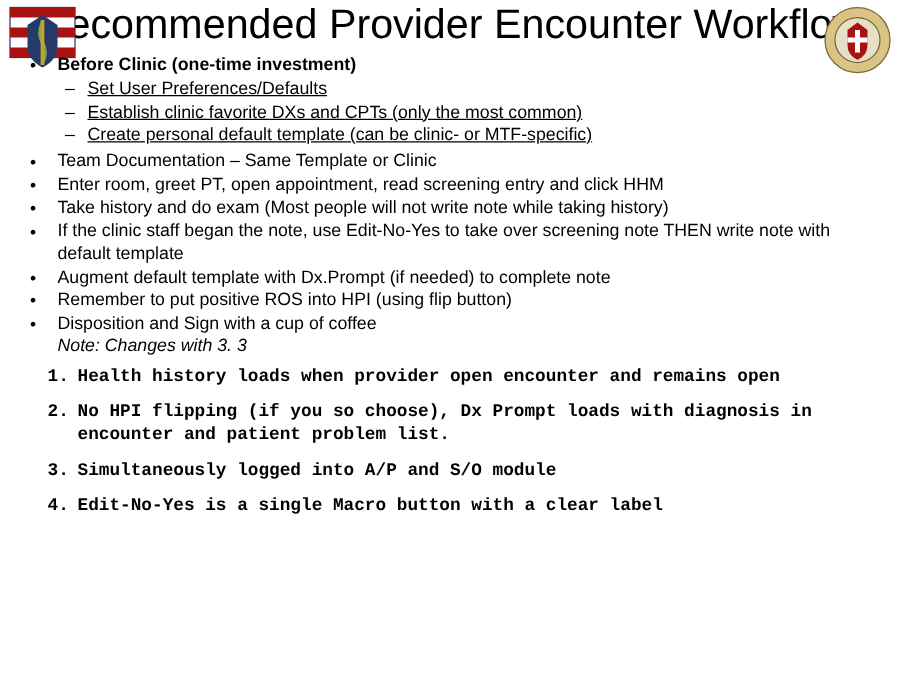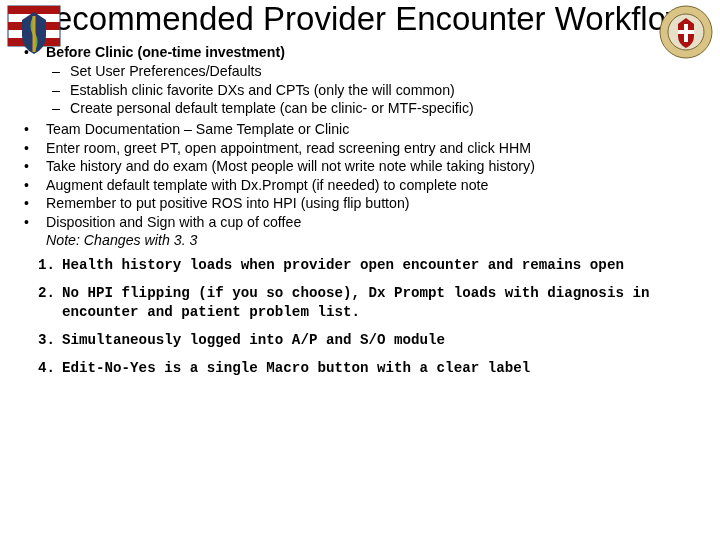--- a/index.html
+++ b/index.html
@@ -44,20 +44,21 @@
     top: 0;
     font-size: 14px;
   }
   ul.sub {
     list-style: none;
     margin: 1px 0 3px 0;
   }
   ul.sub > li {
     position: relative;
     padding-left: 24px;
+    text-decoration: underline;
   }
   ul.sub > li::before {
     content: "–";
     position: absolute;
     left: 6px;
     top: 0;
   }
   .bold { font-weight: 700; margin-top: 44px; }
   .note-line { padding-left: 28px; font-style: italic; }
   ol.numlist {
@@ -107,27 +108,28 @@
 </div>
 
 <h1 class="title">Recommended Provider Encounter Workflow</h1>
 
 <div class="content">
   <ul class="top">
     <li>
       <span class="bold">Before Clinic (one-time investment)</span>
       <ul class="sub">
         <li>Set User Preferences/Defaults</li>
-        <li>Establish clinic favorite DXs and CPTs (only the will common)</li>
+        <li>Establish clinic favorite DXs and CPTs (only the most common)</li>
         <li>Create personal default template (can be clinic- or MTF-specific)</li>
       </ul>
     </li>
     <li>Team Documentation – Same Template or Clinic</li>
     <li>Enter room, greet PT, open appointment, read screening entry and click HHM</li>
     <li>Take history and do exam (Most people will not write note while taking history)</li>
+    <li>If the clinic staff began the note, use Edit-No-Yes to take over screening note THEN write note with default template</li>
     <li>Augment default template with Dx.Prompt (if needed) to complete note</li>
     <li>Remember to put positive ROS into HPI (using flip button)</li>
     <li>Disposition and Sign with a cup of coffee</li>
   </ul>
   <div class="note-line">Note: Changes with 3. 3</div>
   <ol class="numlist">
     <li>Health history loads when provider open encounter and remains open</li>
     <li>No HPI flipping (if you so choose), Dx Prompt loads with diagnosis in encounter and patient problem list.</li>
     <li>Simultaneously logged into A/P and S/O module</li>
     <li>Edit-No-Yes is a single Macro button with a clear label</li>

